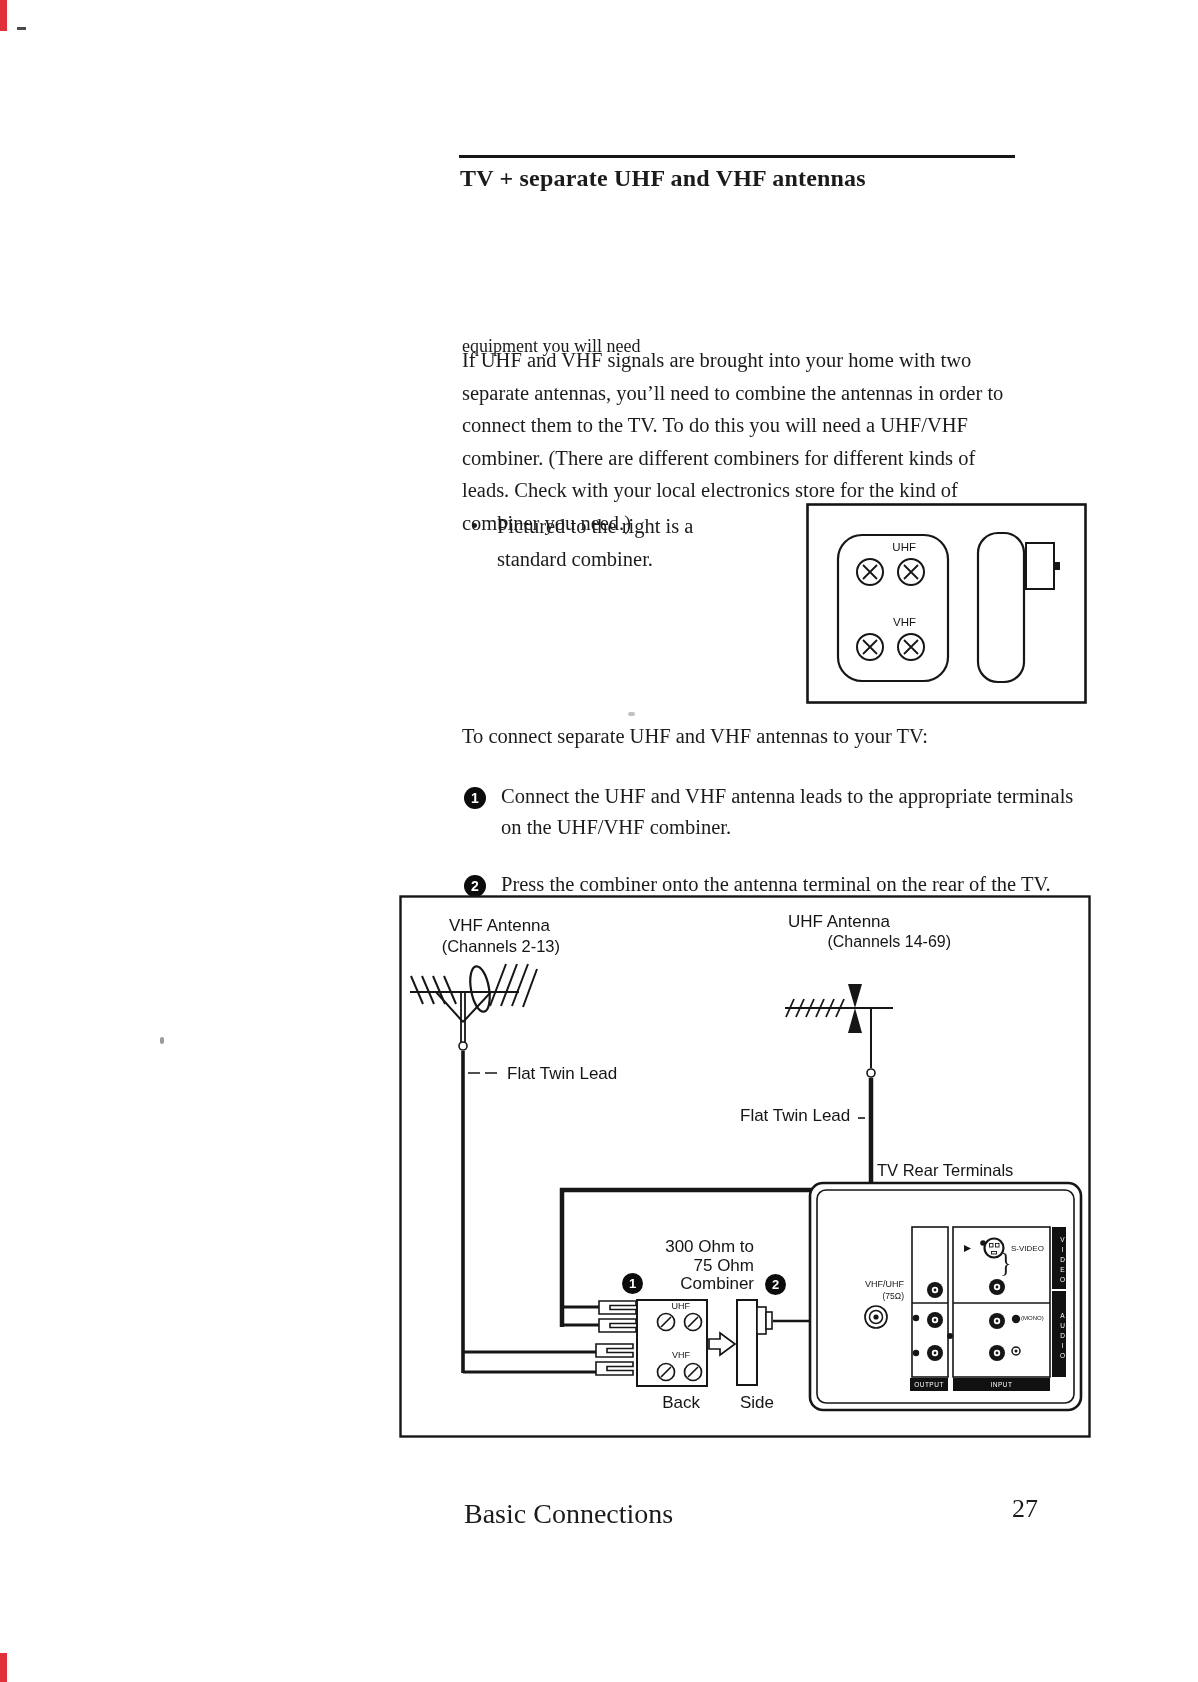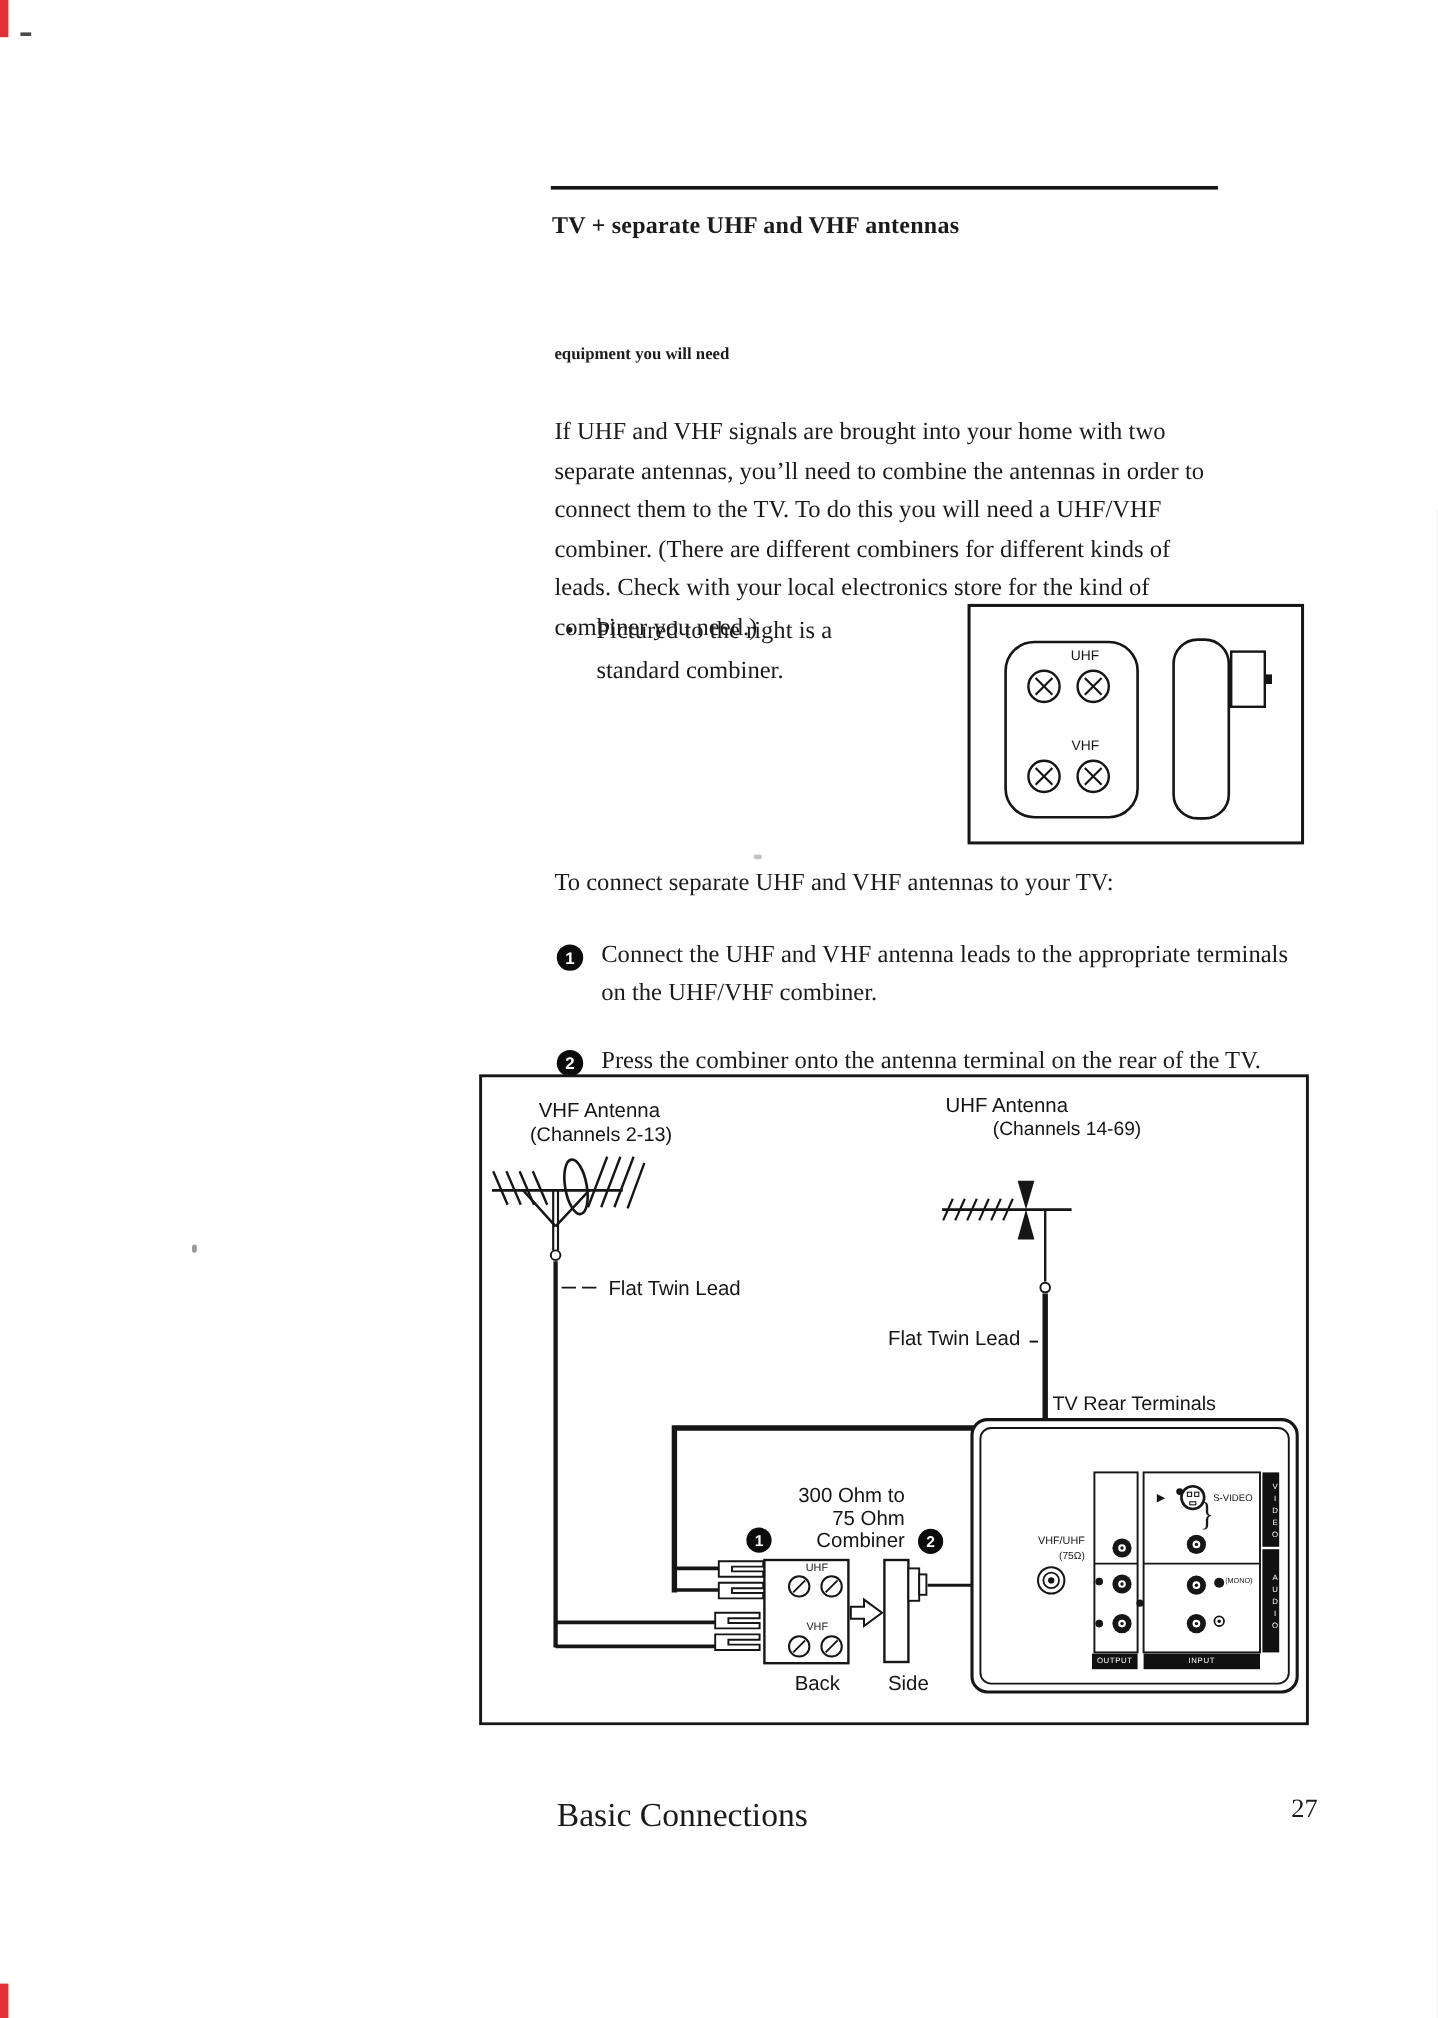--- a/index.html
+++ b/index.html
@@ -1,22 +1,22 @@
 <!DOCTYPE html>
 <html><head>
 <meta charset="utf-8">
 <style>
   html,body{margin:0;padding:0;background:#e8e8e8;}
   .page{position:relative;width:1198px;height:1682px;background:#ffffff;margin:0 auto;
         font-family:"Liberation Serif", serif;color:#1b1b1b;overflow:hidden;}
   .abs{position:absolute;}
   .serif{font-family:"Liberation Serif", serif;}
-  .title{font-size:20px;font-weight:bold;letter-spacing:.2px;margin-top:12px;}
+  .title{font-size:24px;font-weight:bold;letter-spacing:.2px;}
   .rule{background:#161616;height:3px;}
-  .heading{font-size:14px;font-weight:bold;}
+  .heading{font-size:18px;font-weight:normal;margin-top:48px;}
   .body-text{font-size:20.5px;line-height:32.5px;}
   .step-badge{width:22px;height:22px;border-radius:50%;background:#0c0c0c;color:#fff;
       font-family:"Liberation Sans", sans-serif;font-size:14px;font-weight:bold;
       display:flex;align-items:center;justify-content:center;}
   .dlabel{font-family:"Liberation Sans", sans-serif;font-size:17px;color:#151515;}
   .dlabel-sm{font-family:"Liberation Sans", sans-serif;color:#151515;}
   .center{text-align:right;}
   .vstrip{writing-mode:vertical-rl;text-orientation:upright;color:#fff;
       font-family:"Liberation Sans", sans-serif;letter-spacing:3px;text-align:center;}
   .barlabel{color:#fff;font-family:"Liberation Sans", sans-serif;font-size:6.5px;text-align:center;letter-spacing:.5px;}
@@ -227,15 +227,15 @@
   <div class="abs dlabel-sm" style="left:1011px;top:1244px;font-size:8px;">S-VIDEO</div>
   <div class="abs serif" style="left:1000px;top:1250px;font-size:24px;transform:scaleY(1.15);">}</div>
   <div class="abs dlabel-sm" style="left:1021px;top:1315px;font-size:6px;">(MONO)</div>
 
   <div class="abs vstrip" style="left:1052px;top:1231px;width:14px;height:60px;font-size:6.5px;">VIDEO</div>
   <div class="abs vstrip" style="left:1052px;top:1295px;width:14px;height:84px;font-size:6.5px;">AUDIO</div>
   <div class="abs barlabel" style="left:910px;top:1381px;width:38px;">OUTPUT</div>
   <div class="abs barlabel" style="left:953px;top:1381px;width:97px;">INPUT</div>
 
   <div class="abs serif" style="left:464px;top:1498px;font-size:28px;">Basic Connections</div>
-  <div class="abs serif" style="left:1076px;top:1494px;font-size:22px;">27</div>
+  <div class="abs serif" style="left:1012px;top:1494px;font-size:26px;">27</div>
 
 </div>
 
 </body></html>

